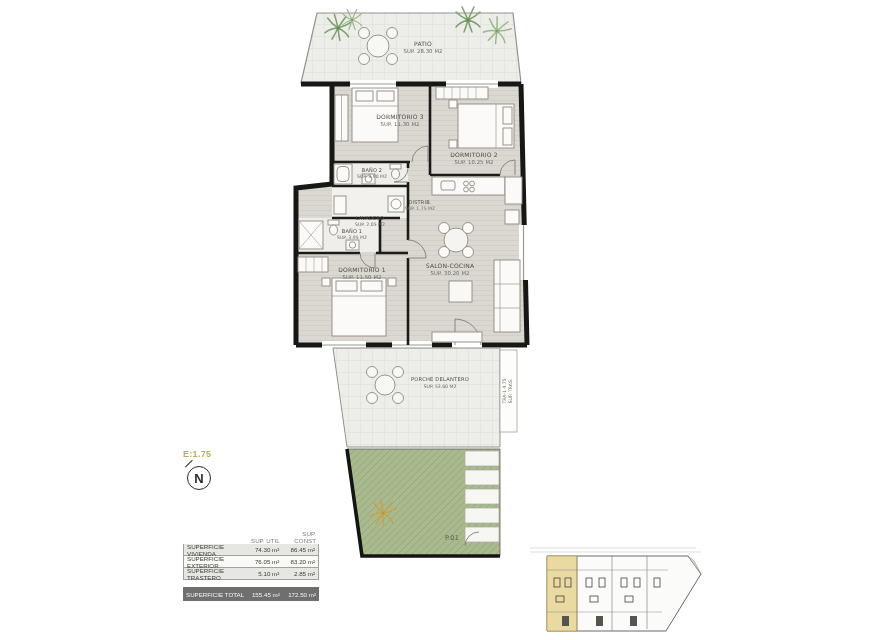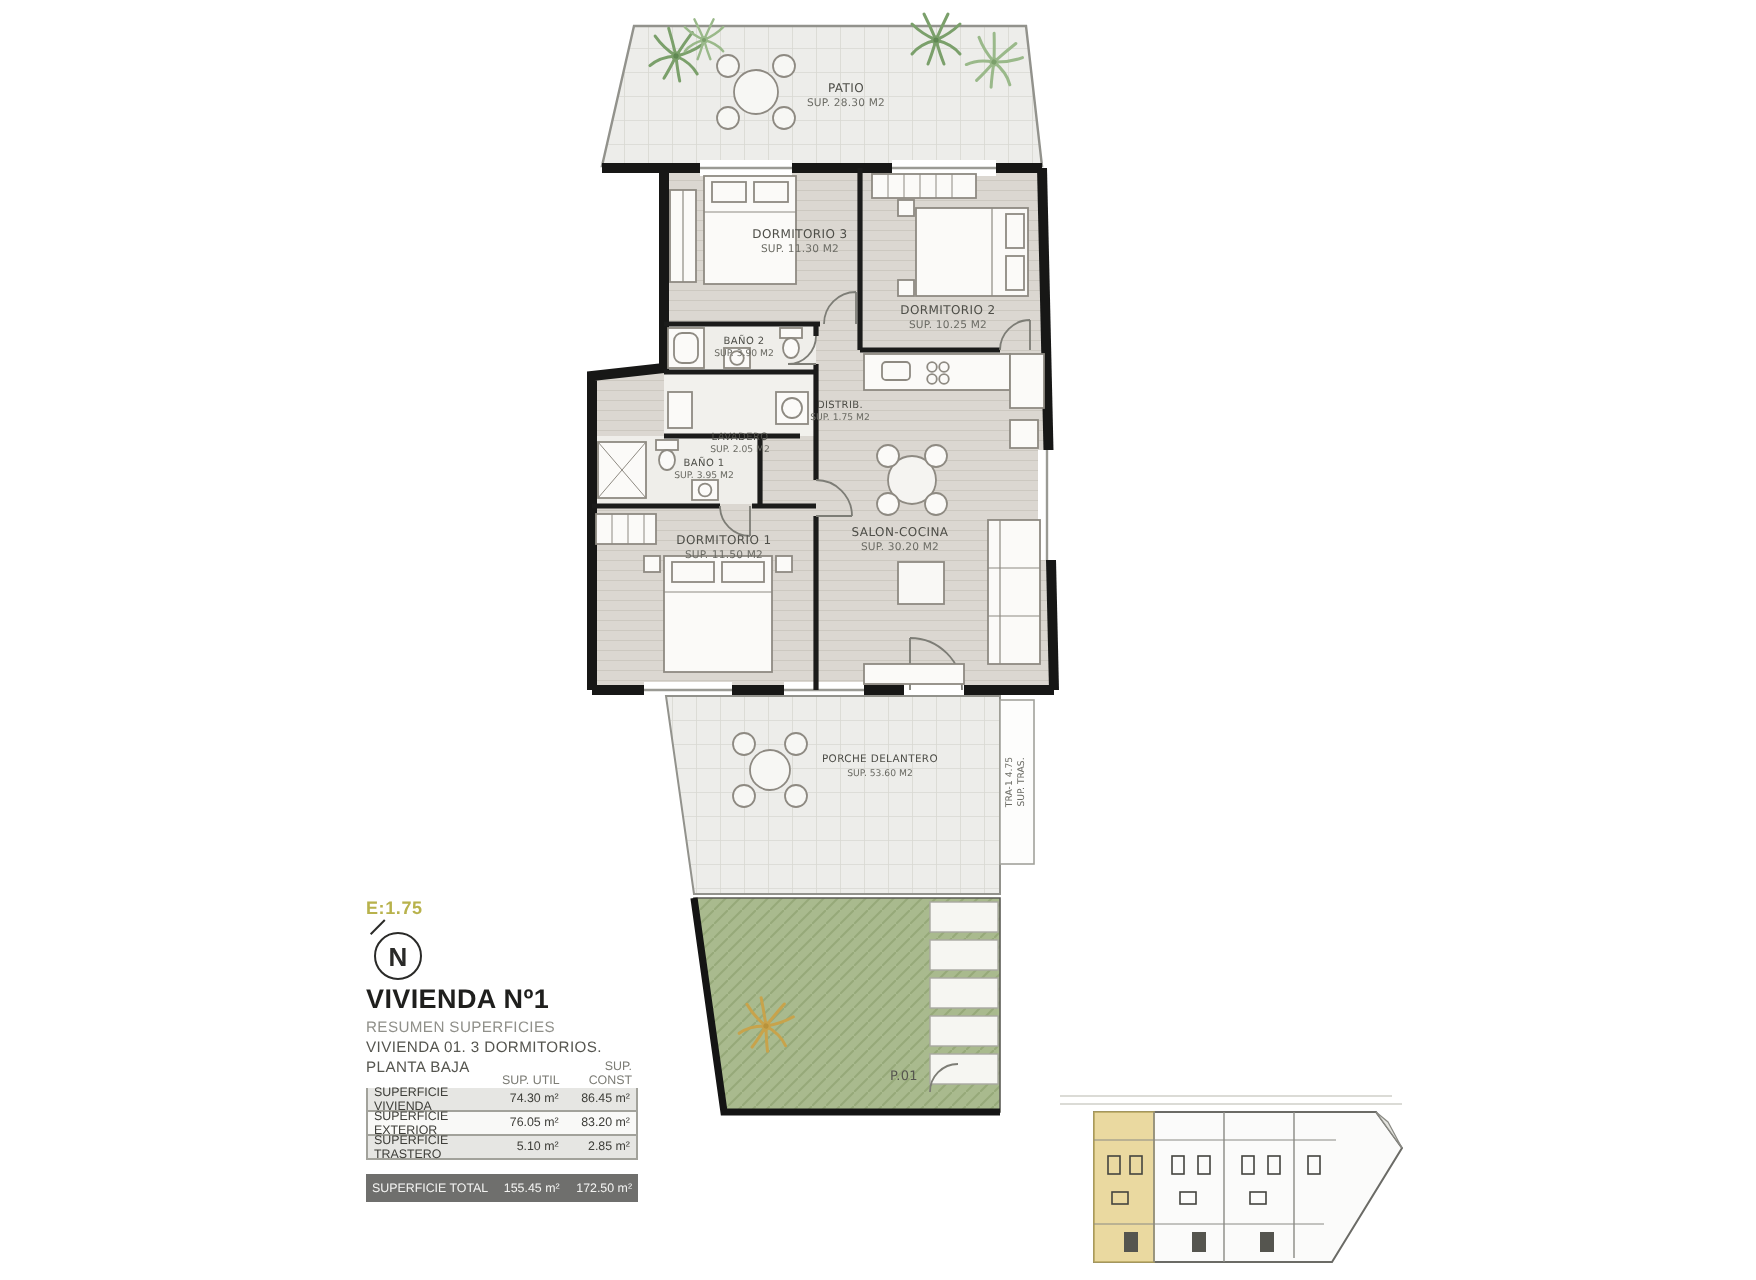--- a/index.html
+++ b/index.html
@@ -277,26 +277,20 @@
       <polygon points="688,556 701,574 694,561" fill="#e4e4df" stroke="#8a8a84" stroke-width="0.6"></polygon>
     </g>
   </svg>
 
   
   <div class="scale-label">E:1.75</div>
   <div class="north">
     <span>N</span>
   </div>
 
-  <div class="title-block">
-    <div class="tb-title">VIVIENDA Nº1</div>
-    <div class="tb-sub1">RESUMEN SUPERFICIES</div>
-    <div class="tb-sub2">VIVIENDA 01. 3 DORMITORIOS.</div>
-    <div class="tb-sub2">PLANTA BAJA</div>
-  </div>
 
   <div class="surf">
     <div class="surf-head">
       <div class="c-lbl"></div>
       <div class="c-util">SUP. UTIL</div>
       <div class="c-const">SUP. CONST</div>
     </div>
     <div class="surf-row alt">
       <div class="c-lbl">SUPERFICIE VIVIENDA</div>
       <div class="c-util">74.30 m²</div>

